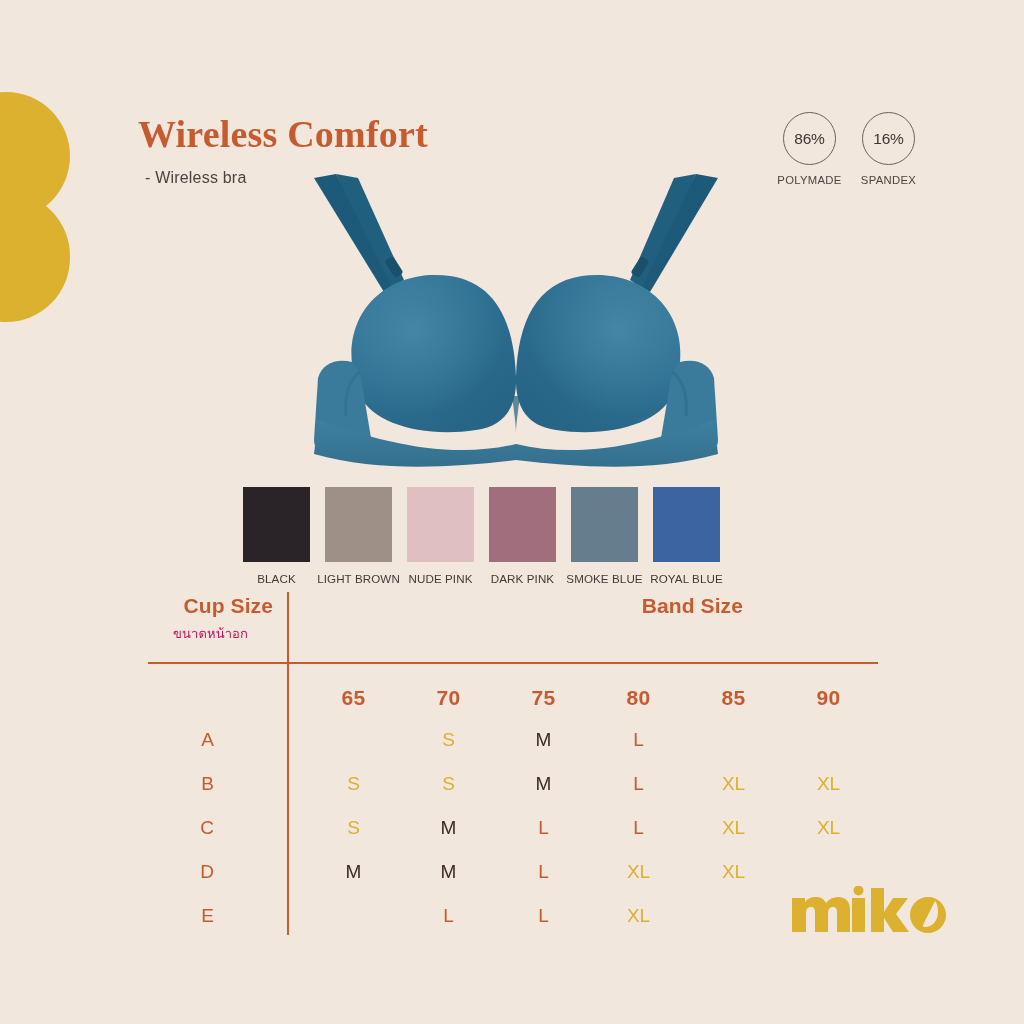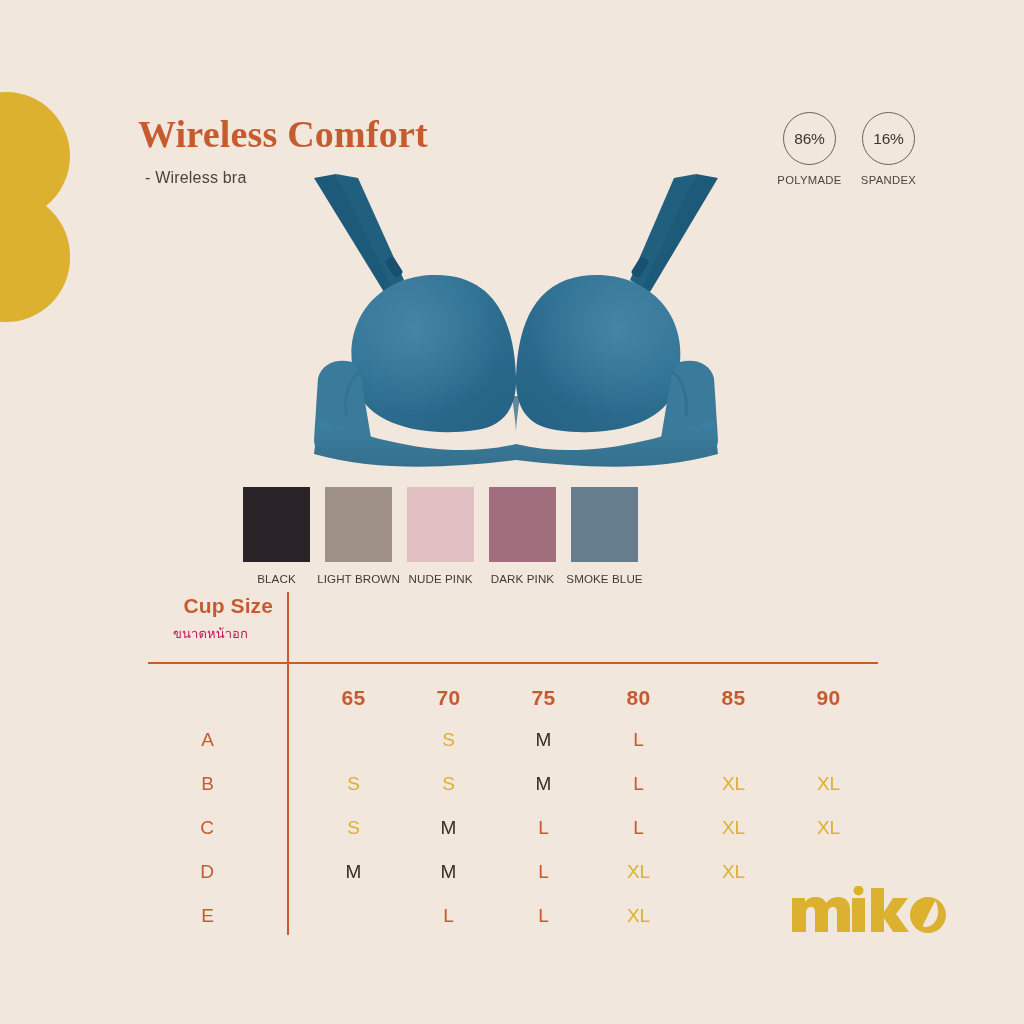--- a/index.html
+++ b/index.html
@@ -196,31 +196,36 @@
       <div class="sw-name">NUDE PINK</div>
     </div>
     <div class="sw-item">
       <div class="sw-chip" style="background: rgb(160, 110, 124);"></div>
       <div class="sw-name">DARK PINK</div>
     </div>
     <div class="sw-item">
       <div class="sw-chip" style="background: rgb(102, 125, 141);"></div>
       <div class="sw-name">SMOKE BLUE</div>
     </div>
+    <div class="sw-item">
+      <div class="sw-chip" style="background: rgb(60, 100, 160);"></div>
+      <div class="sw-name">ROYAL BLUE</div>
+    </div>
   </div>
 
   <div class="tbl">
     <div class="hline"></div>
     <div class="vline"></div>
 
     <div class="cup-head">
       <div class="h-en">Cup Size</div>
       <div class="h-th">ขนาดหน้าอก</div>
     </div>
     <div class="band-head">
+      <div class="h-en">Band Size</div>
     </div>
 
     <div class="grid">
       <div class="row row-band">
         <div class="cell-cup"></div>
         <div class="spacer"></div>
         <div class="cell">65</div>
         <div class="cell">70</div>
         <div class="cell">75</div>
         <div class="cell">80</div>

